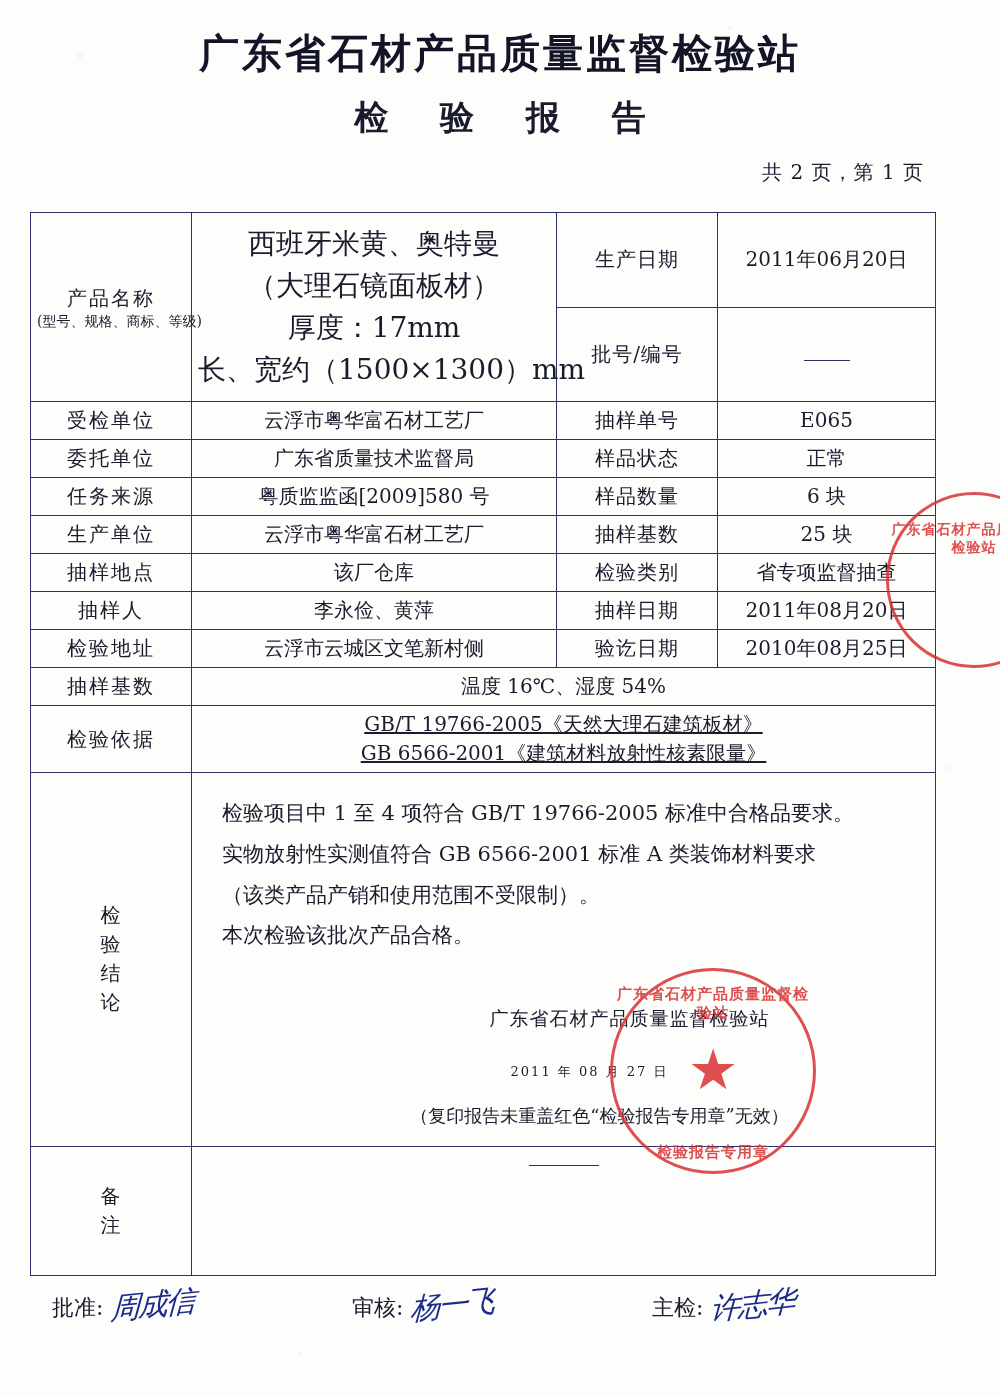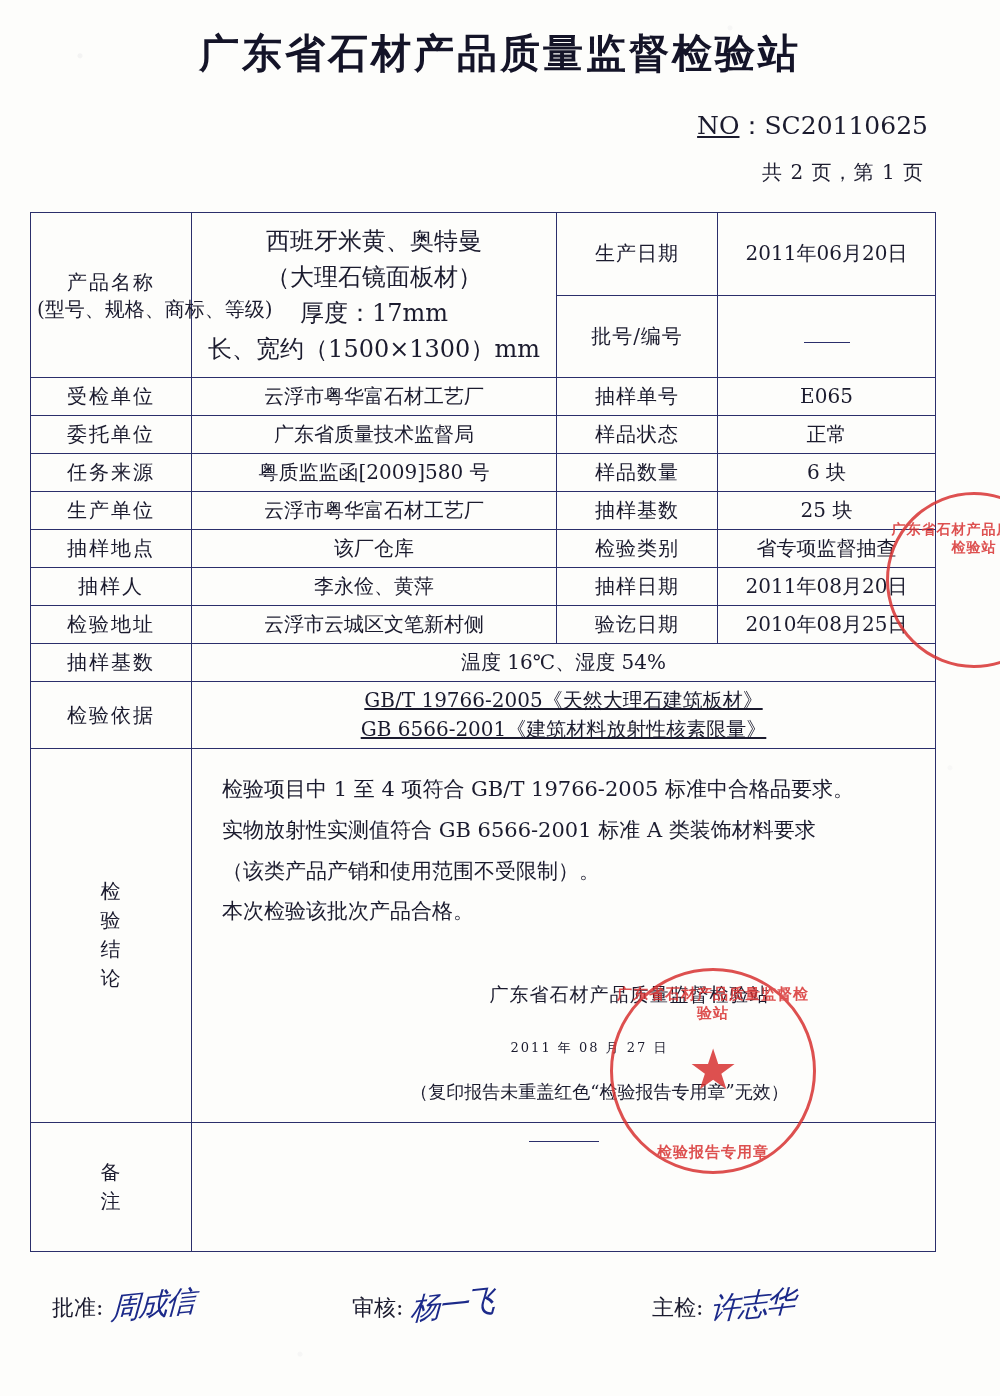--- a/index.html
+++ b/index.html
@@ -90,41 +90,41 @@
     line-height: 1.45;
   }
   td.label {
     width: 148px;
     font-size: 21px;
     letter-spacing: 2px;
     white-space: nowrap;
   }
   td.label .sub {
     display: block;
-    font-size: 20px;
+    font-size: 14px;
     letter-spacing: 0px;
     line-height: 1.25;
   }
   td.value {
     font-size: 20px;
   }
   td.rlabel {
     width: 148px;
     font-size: 21px;
     letter-spacing: 1px;
     white-space: nowrap;
   }
   td.rvalue {
     width: 205px;
     font-size: 20px;
   }
   .prod-block {
     text-align: center;
     line-height: 1.5;
-    font-size: 24px;
+    font-size: 28px;
     padding: 6px 0;
   }
   .prod-block div { white-space: nowrap; }
   .dash {
     display: inline-block;
     width: 46px;
     border-bottom: 1.5px solid #2b2f6b;
     height: 10px;
   }
   .basis {
@@ -253,23 +253,21 @@
 </style>
 </head>
 <body>
 
 <div class="page">
   <div class="scan-noise"></div>
 
   <div class="header">
     <div class="org-title">广东省石材产品质量监督检验站</div>
     <div class="report-line">
-      <div class="report-no">
-        <span class="no-label">NO</span><span>：</span><span>SC20110625</span>
-      </div>
+      <div class="report-title">检 验 报 告</div>
     </div>
     <div class="page-count">共 2 页，第 1 页</div>
   </div>
 
   <table class="main">
     <tbody>
         <tr>
       <td class="label" rowspan="2">
         <span>产品名称</span>
         <span class="sub">(型号、规格、商标、等级)</span>

